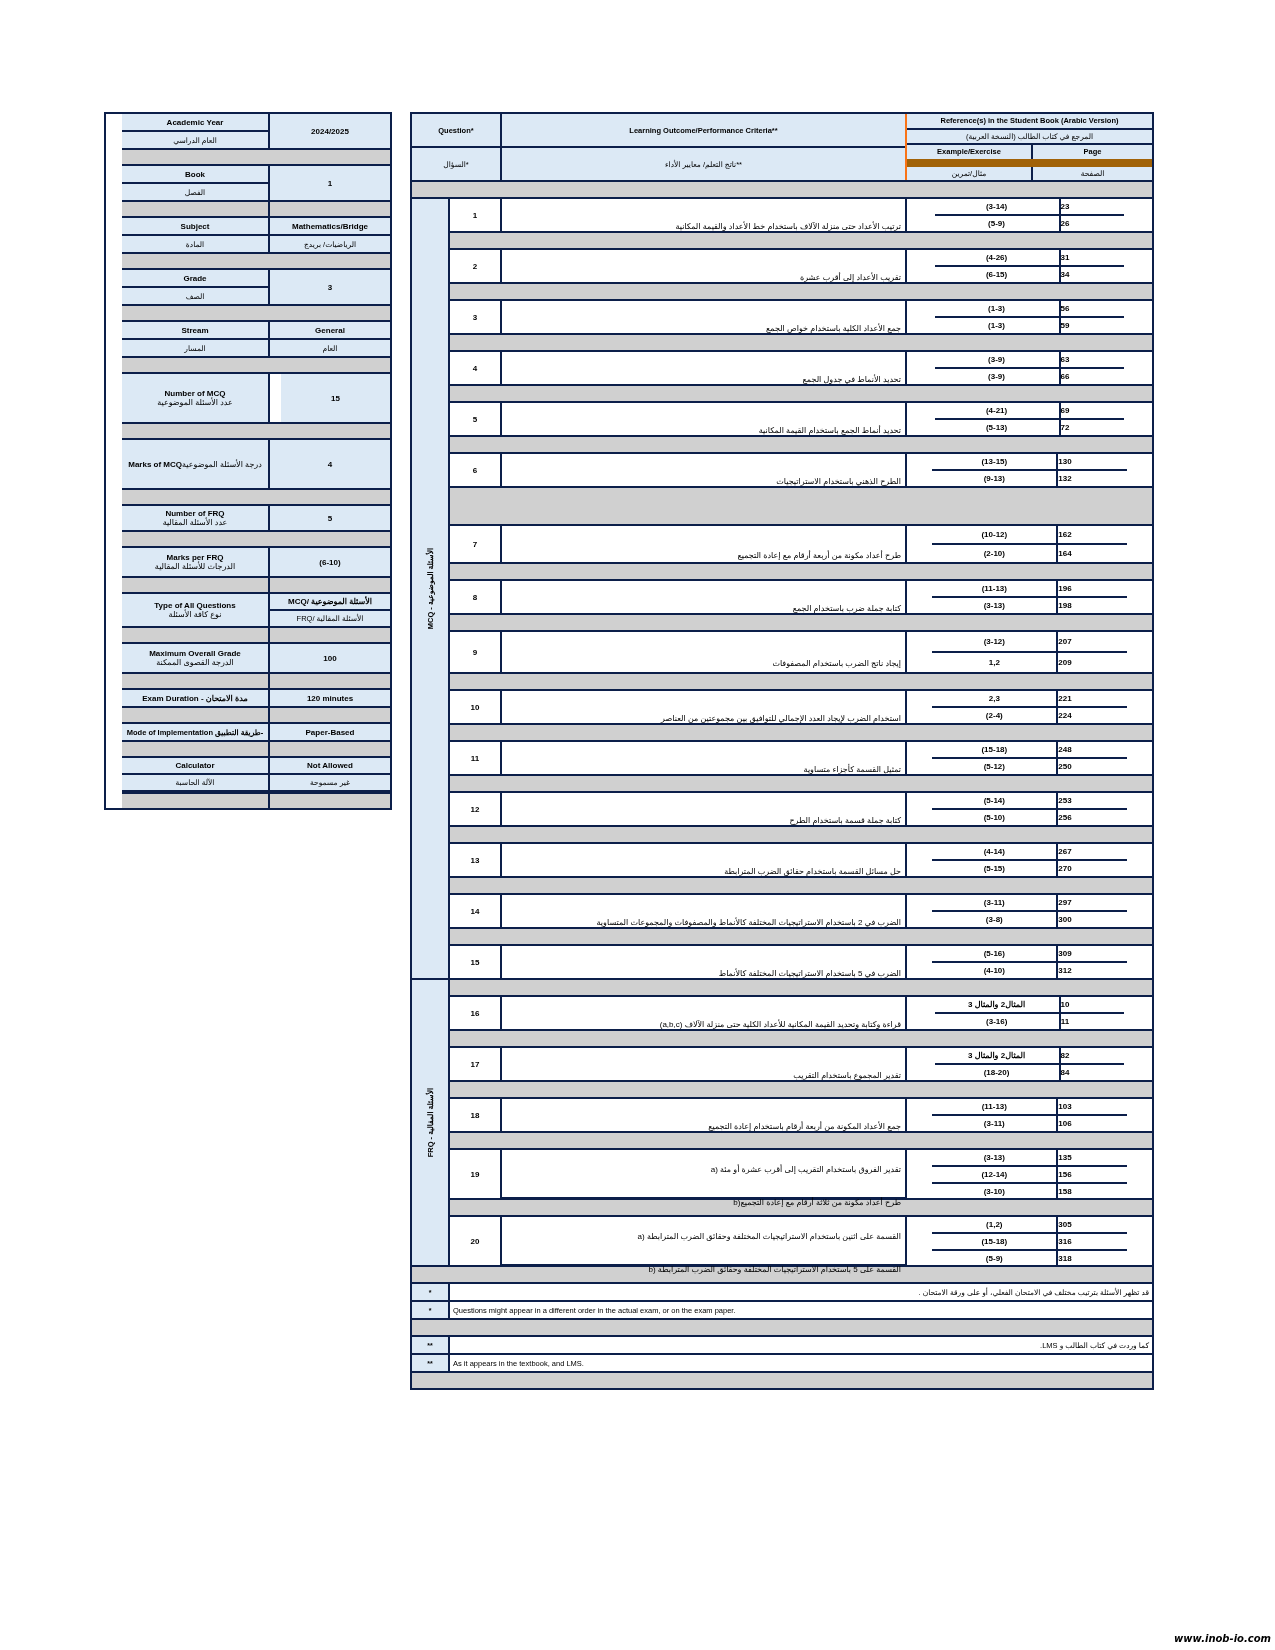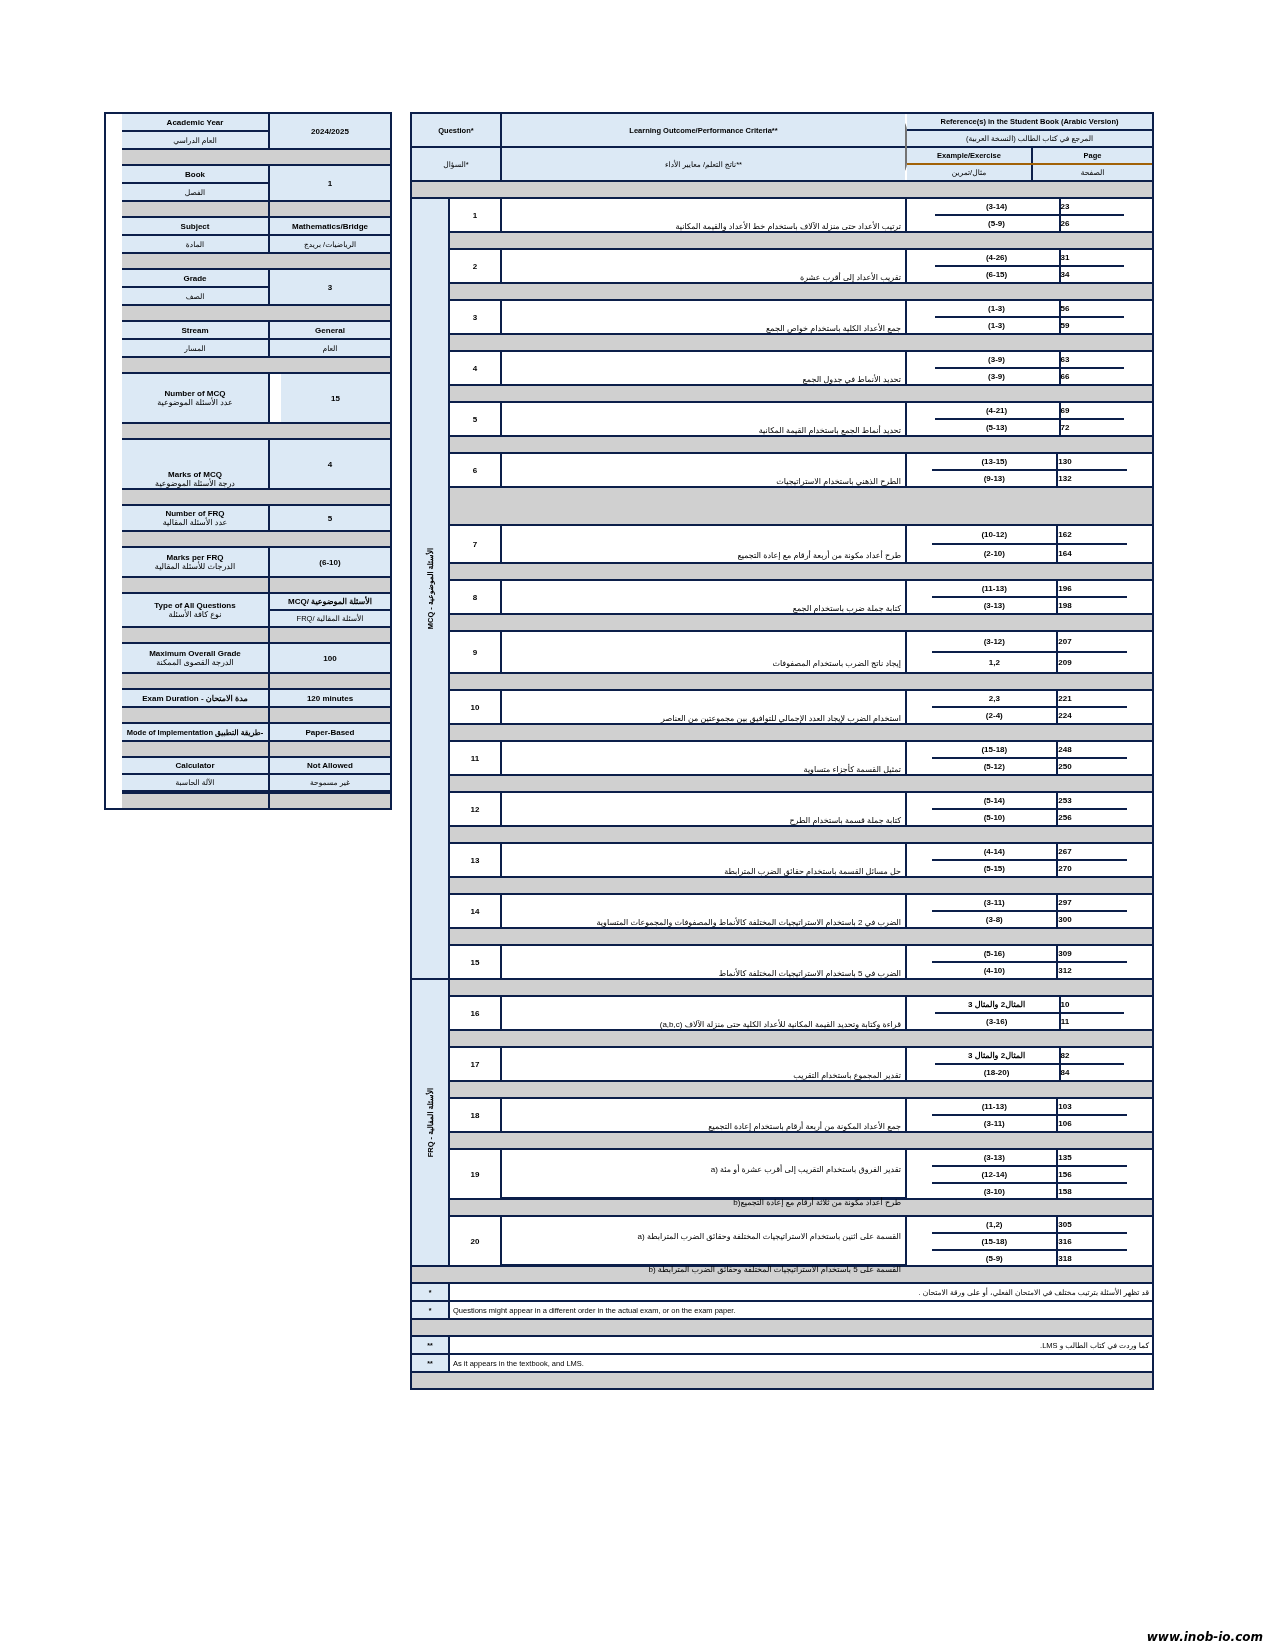--- a/index.html
+++ b/index.html
@@ -15,21 +15,21 @@
   #info .sub{border-top:2px solid #0c1f4a;}
   #info .sep{height:14px;background:#d0d0d0;display:flex;}
   #info .sep .l{width:146px;border-right:2px solid #0c1f4a;}
   #info .sep.full .l{border-right:none;}
   
   #main{position:absolute;left:410px;top:112px;width:740px;border:2px solid #0c1f4a;background:#fff;}
   .hdr{display:flex;border-bottom:2px solid #0c1f4a;}
   .hdr .c{background:#dce9f5;font-size:7.5px;font-weight:bold;display:flex;align-items:center;justify-content:center;text-align:center;}
   .hdr .ar{font-weight:normal;}
   .colq{width:88px;border-right:2px solid #0c1f4a;}
-  .colo{width:403px;border-right:2px solid #737373;border-radius:17px;}
+  .colo{width:403px;border-right:2px solid #f97316;}
   .colr{flex:1;}
   .gap{height:15px;background:#d0d0d0;border-bottom:2px solid #0c1f4a;}
   .body{display:flex;}
   .section{width:36px;background:#dce9f5;border-right:2px solid #0c1f4a;display:flex;align-items:center;justify-content:center;}
   .section span{writing-mode:vertical-rl;transform:rotate(180deg);font-size:7.5px;font-weight:bold;white-space:nowrap;}
   .qlist{flex:1;}
   .q{display:flex;border-bottom:2px solid #0c1f4a;background:#fff;}
   .q .num{width:50px;border-right:2px solid #0c1f4a;font-size:8px;font-weight:bold;display:flex;align-items:center;justify-content:center;}
   .q .out{width:403px;border-right:2px solid #0c1f4a;font-size:8px;display:flex;flex-direction:column;justify-content:center;direction:rtl;}
   .q .out div{padding:0 4px;display:flex;align-items:center;flex:1;margin-top:23px;}
@@ -37,21 +37,21 @@
   .q .refs{flex:1;display:flex;flex-direction:column;align-items:center;}
   .ref{display:flex;flex:1;min-height:15px;}
   .ref+.ref{border-top:2px solid #0c1f4a;}
   .ref .ex{width:124px;border-right:2px solid #0c1f4a;font-size:8px;font-weight:bold;display:flex;align-items:center;justify-content:center;}
   .ref .pg{flex:1;font-size:8px;font-weight:bold;display:flex;align-items:center;justify-content:flex-end;padding-right:55px;}
   .qgap{height:15px;background:#d0d0d0;border-bottom:2px solid #0c1f4a;}
   .note{display:flex;border-bottom:2px solid #0c1f4a;height:16px;}
   .note .mk{width:36px;border-right:2px solid #0c1f4a;background:#dce9f5;font-size:7px;font-weight:bold;display:flex;align-items:center;justify-content:center;}
   .note .tx{flex:1;font-size:7.5px;display:flex;align-items:center;padding:0 3px;}
   .note .tx.ar{direction:rtl;}
-  #wm{position:absolute;right:12px;bottom:6px;font-size:12px;font-weight:bold;font-style:italic;font-family:"DejaVu Sans",sans-serif;}
+  #wm{position:absolute;right:4px;bottom:6px;font-size:10px;font-weight:bold;font-style:italic;font-family:"DejaVu Sans",sans-serif;}
 </style>
 </head>
 <body>
 
 <div id="info">
   <div class="row" style="height:34px;">
     <div class="lbl">
       <div class="cell" style="flex:1">Academic Year</div>
       <div class="cell ar sub" style="flex:1">العام الدراسي</div>
     </div>
@@ -121,21 +121,21 @@
       </div>
     <div class="val">
         <div class="cell" style="flex:1">15</div>
       </div>
   </div>
   <div class="sep full">
       <div class="l"></div>
     </div>
   <div class="row" style="height:48px;border-top:2px solid #0c1f4a;">
     <div class="lbl">
-        <div class="cell" style="flex:1;flex-direction:column;justify-content:flex-end;">
+        <div class="cell" style="flex:1;flex-direction:row;">
       <span>Marks of MCQ</span>
       <span style="font-weight:normal">درجة الأسئلة الموضوعية</span>
     </div>
       </div>
     <div class="val">
         <div class="cell" style="flex:1">4</div>
       </div>
   </div>
   <div class="sep full">
       <div class="l"></div>
@@ -240,21 +240,21 @@
       <div class="c" style="flex:1;border-bottom:2px solid #0c1f4a;">Question*</div>
       <div class="c ar" style="flex:1">السؤال*</div>
     </div>
     <div class="colo" style="display:flex;flex-direction:column;">
       <div class="c" style="flex:1;border-bottom:2px solid #0c1f4a;">Learning Outcome/Performance Criteria**</div>
       <div class="c ar" style="flex:1">ناتج التعلم/ معايير الأداء**</div>
     </div>
     <div class="colr" style="display:flex;flex-direction:column;">
       <div class="c" style="flex:1;border-bottom:2px solid #0c1f4a;">Reference(s) in the Student Book (Arabic  Version)</div>
       <div class="c ar" style="flex:1;border-bottom:2px solid #0c1f4a;">المرجع في كتاب الطالب (النسخة العربية)</div>
-      <div style="display:flex;flex:1;border-bottom:2px solid #a16207;">
+      <div style="display:flex;flex:1;border-bottom:8px solid #a16207;">
         <div class="c" style="width:124px;border-right:2px solid #0c1f4a;">Example/Exercise</div>
         <div class="c" style="flex:1">Page</div>
       </div>
       <div style="display:flex;flex:1;">
         <div class="c ar" style="width:124px;border-right:2px solid #0c1f4a;">مثال/تمرين</div>
         <div class="c ar" style="flex:1">الصفحة</div>
       </div>
     </div>
   </div>
   <div class="gap"></div>

